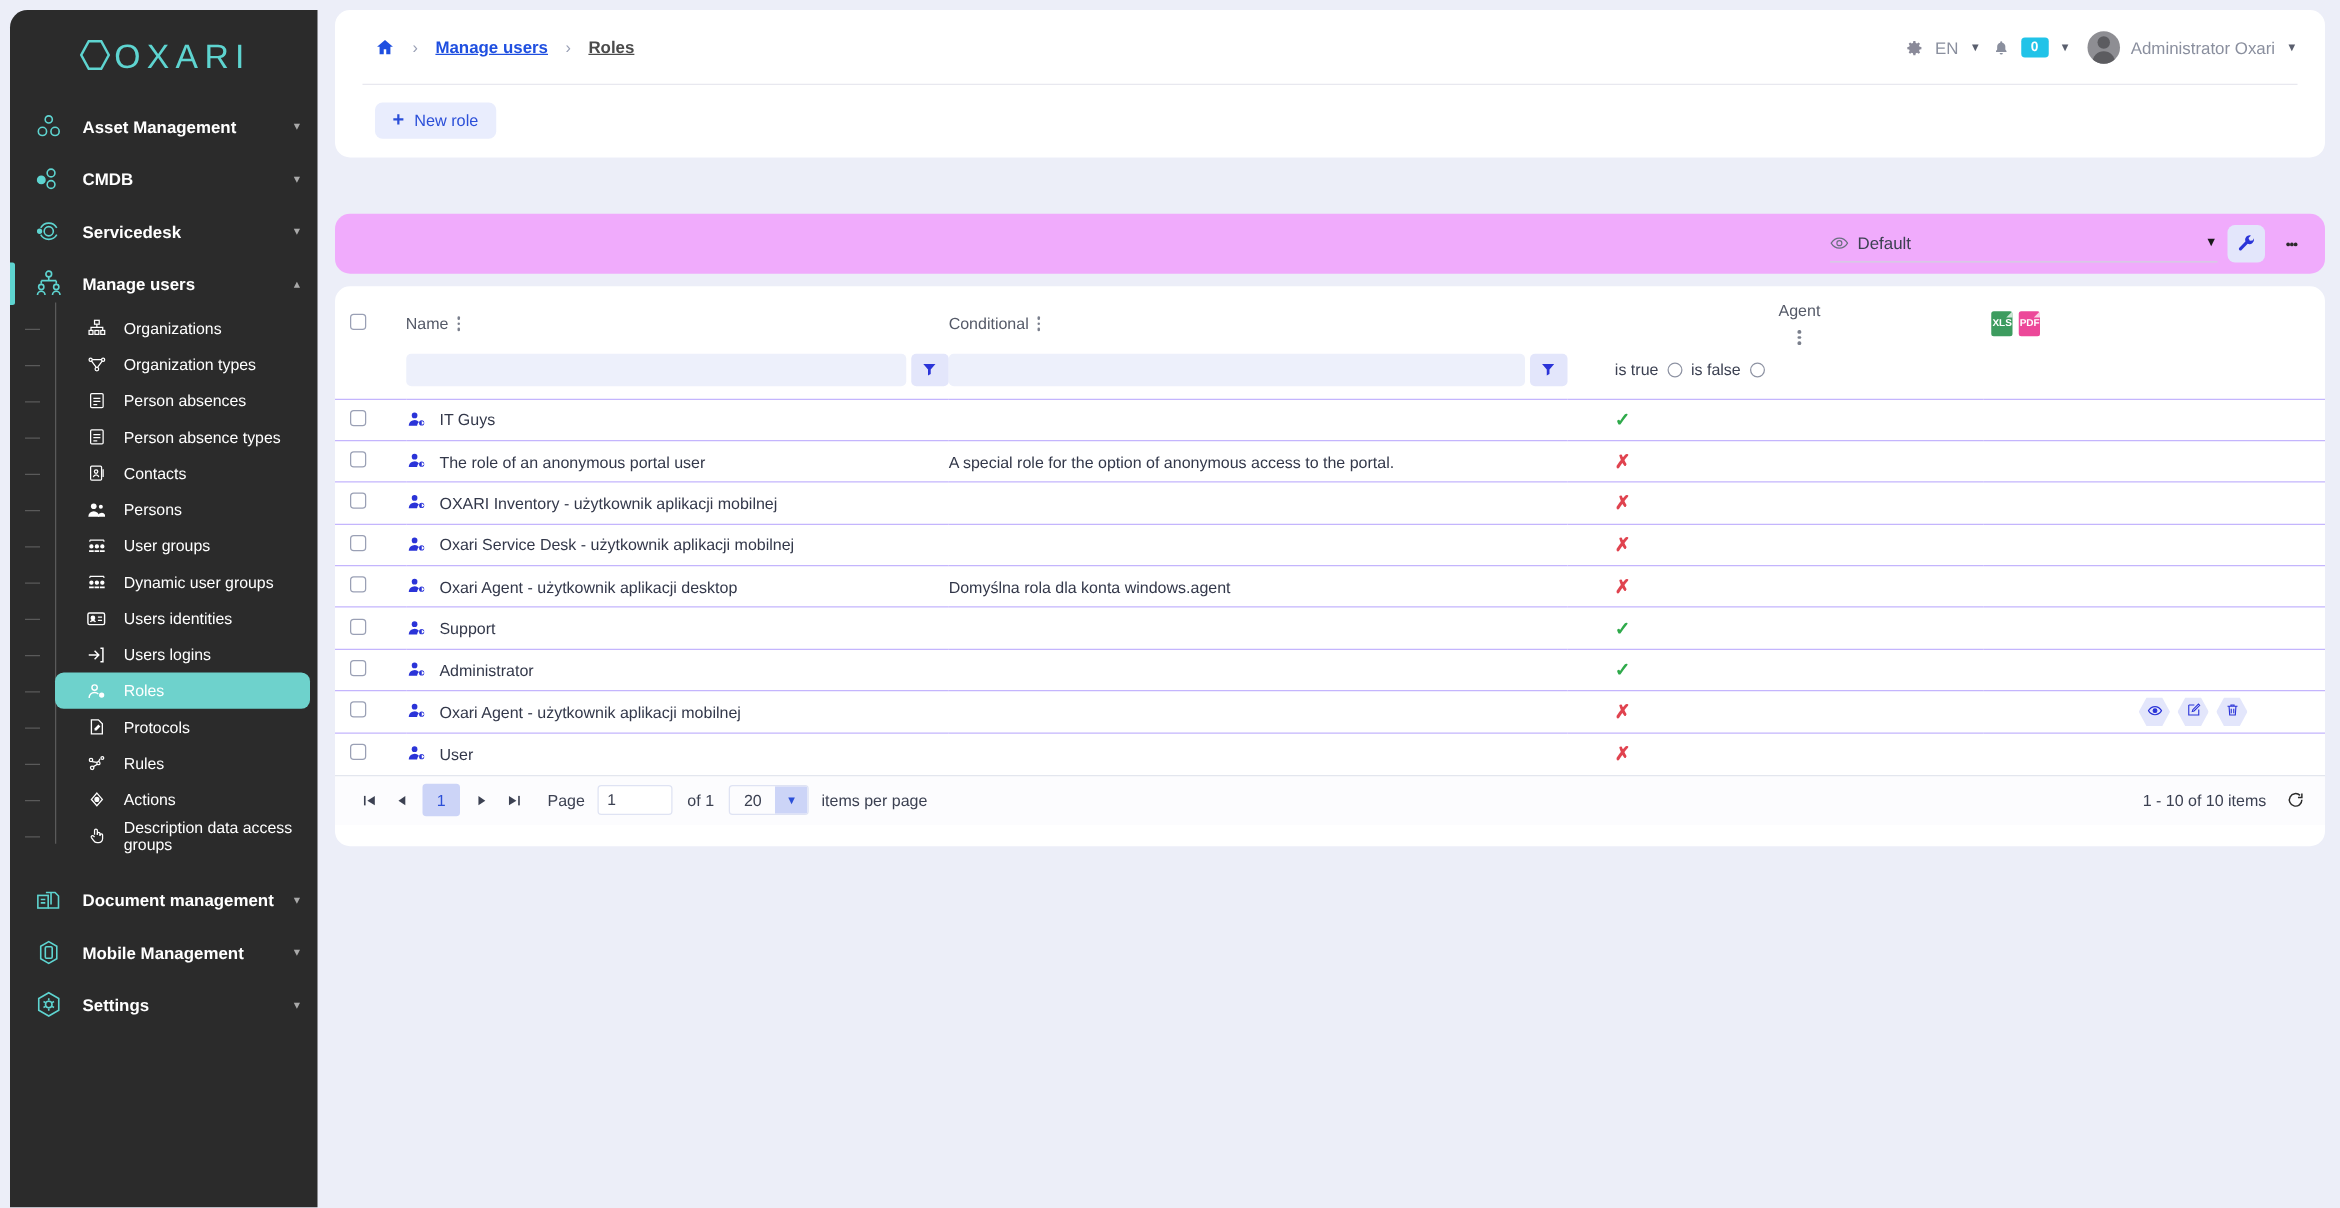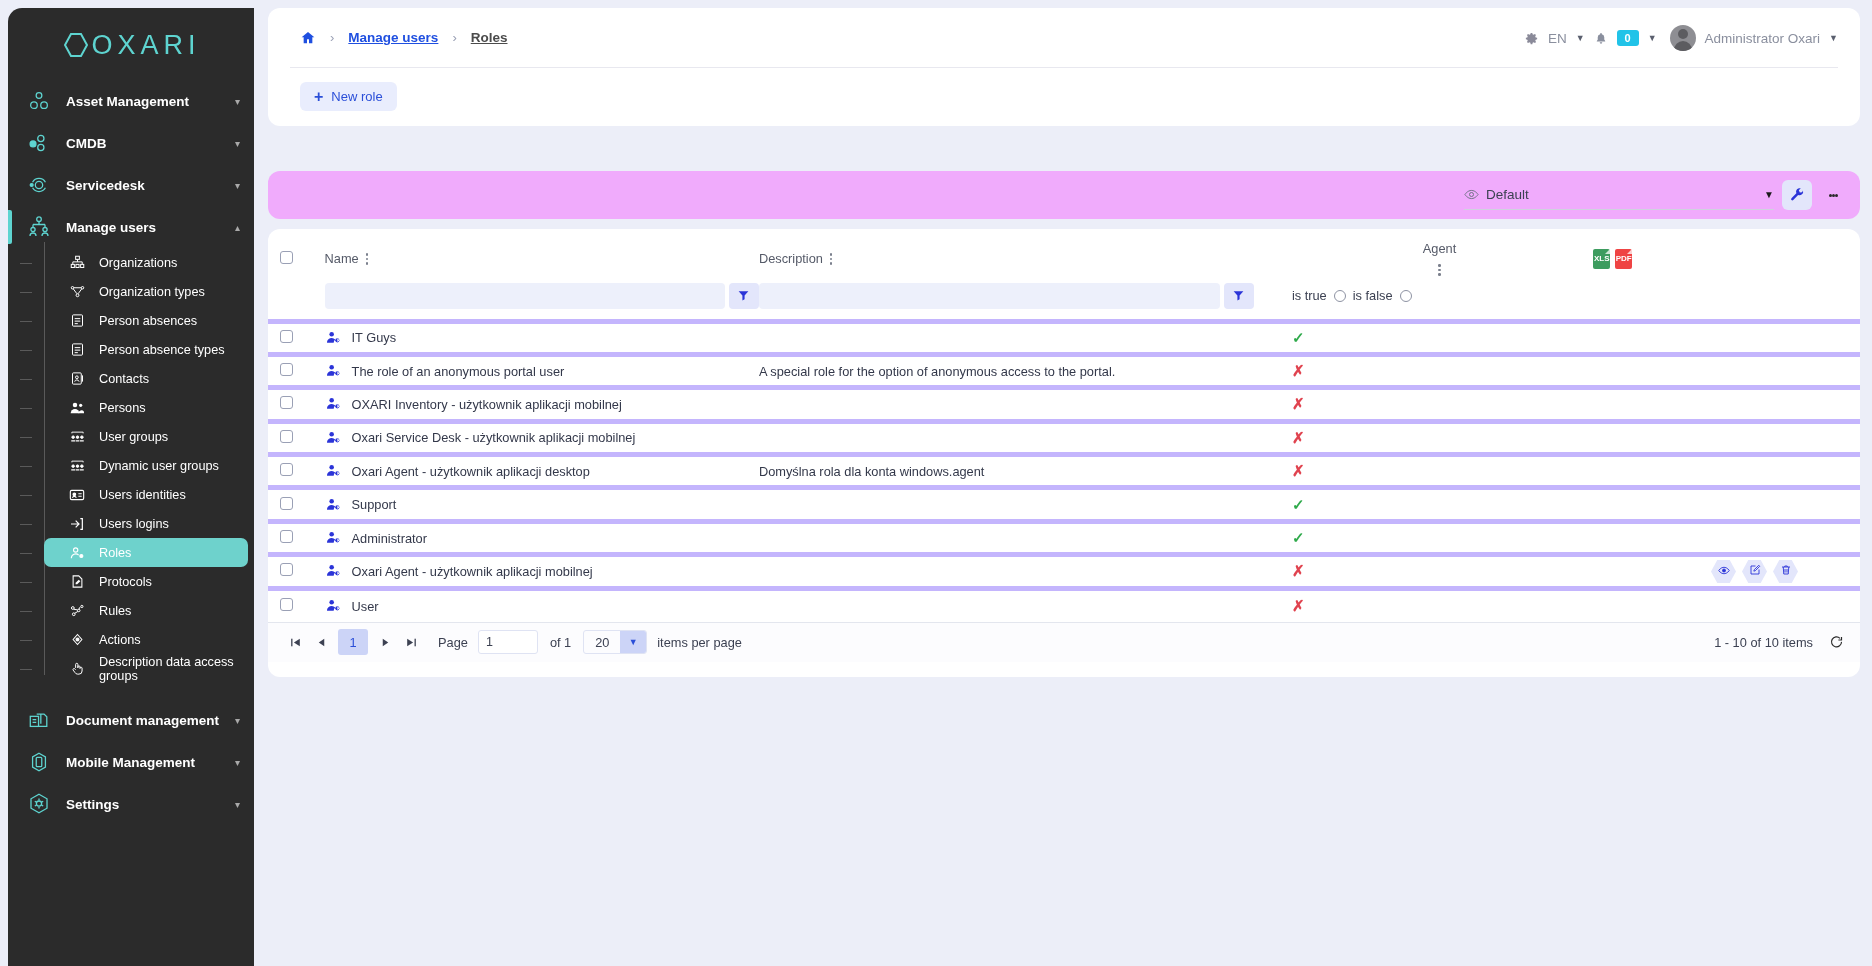--- a/index.html
+++ b/index.html
@@ -23,21 +23,21 @@
     width: 246px; height: 958px;
     border-radius: 14px 0 0 0;
     overflow: hidden;
     position: relative;
   }
   .logo-wrap {
     height: 68px;
     display: flex; align-items: center; justify-content: center;
     padding-top: 6px;
   }
-  .logo { display: flex; align-items: center; gap: 0px; }
+  .logo { display: flex; gap: 0px; }
   .logo-text {
     color: #5ed4d0; font-size: 27px; letter-spacing: 5px;
     font-weight: 400; font-family: "Liberation Sans", sans-serif;
   }
 
   .nav-top { padding-top: 4px; }
   .nav-item {
     display: flex; align-items: center;
     height: 42px;
     padding-left: 14px;
@@ -221,28 +221,28 @@
     width: 12px; height: 12px; border: 1px solid #8e93a3; border-radius: 50%;
     display: inline-block; cursor: pointer;
   }
   .export-icons { display: flex; gap: 5px; justify-content: flex-start; padding-left: 6px; }
   .xls, .pdf {
     width: 17px; height: 20px; border-radius: 2px;
     display: flex; align-items: center; justify-content: center;
     color: #fff; font-size: 8px; font-weight: 700; position: relative;
   }
   .xls { background: #3d9c5f; }
-  .pdf { background: #ef4444; }
+  .pdf { background: #ec4899; }
   .xls::after, .pdf::after {
     content:""; position:absolute; right:0; top:0;
     border-width: 0 0 5px 5px; border-style: solid;
     border-color: transparent transparent rgba(255,255,255,.75) transparent;
   }
 
-  tbody tr.drow { border-top: 5px solid #c4b5fd; height: 33.4px; }
+  tbody tr.drow { border-top: 1px solid #c4b5fd; height: 33.4px; }
   tbody tr.drow td { vertical-align: middle; font-size: 12.8px; color: #33384a; }
   .chk {
     width: 13px; height: 13px; border: 1px solid #9aa0b5; border-radius: 3px;
     background: #fff; display: inline-block; cursor: pointer; margin-left: 12px;
   }
   .name-cell { display: flex; align-items: center; gap: 9px; }
   .role-ico { color: #2b34d8; display: flex; flex: 0 0 18px; }
   .tick-g { color: #2faa4b; font-size: 15px; font-weight: 700;}
   .cross-r { color: #e0434f; font-size: 15px; font-weight: 700;}
   .agent-cell { display:flex; align-items:center; justify-content:flex-start; padding-left: 38px;}
@@ -678,21 +678,21 @@
               <span>Name</span>
               <span class="th-kebab">
                   <i></i>
                   <i></i>
                   <i></i>
                 </span>
             </span>
           </th>
           <th>
             <span class="th-in">
-              <span>Description</span>
+              <span>Conditional</span>
               <span class="th-kebab">
                   <i></i>
                   <i></i>
                   <i></i>
                 </span>
             </span>
           </th>
           <th>
             <span class="th-in" style="padding-left:38px;flex-direction:column;">
               <span>Agent</span>

